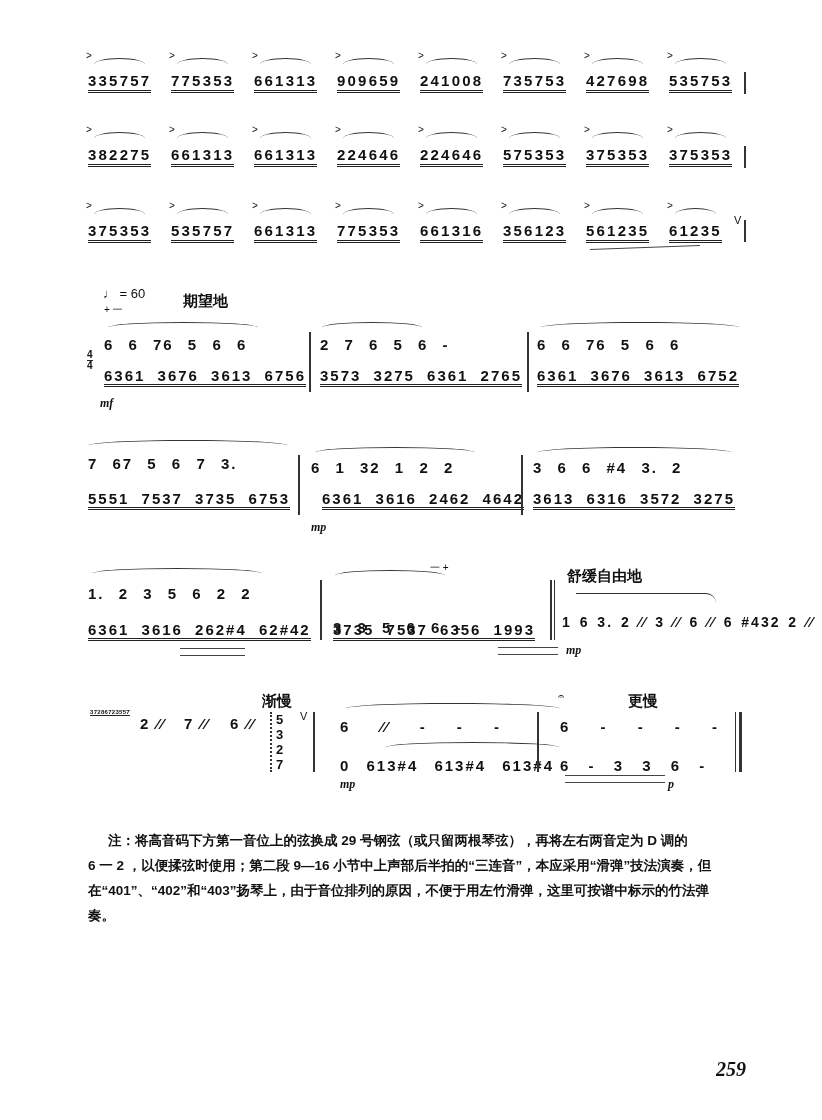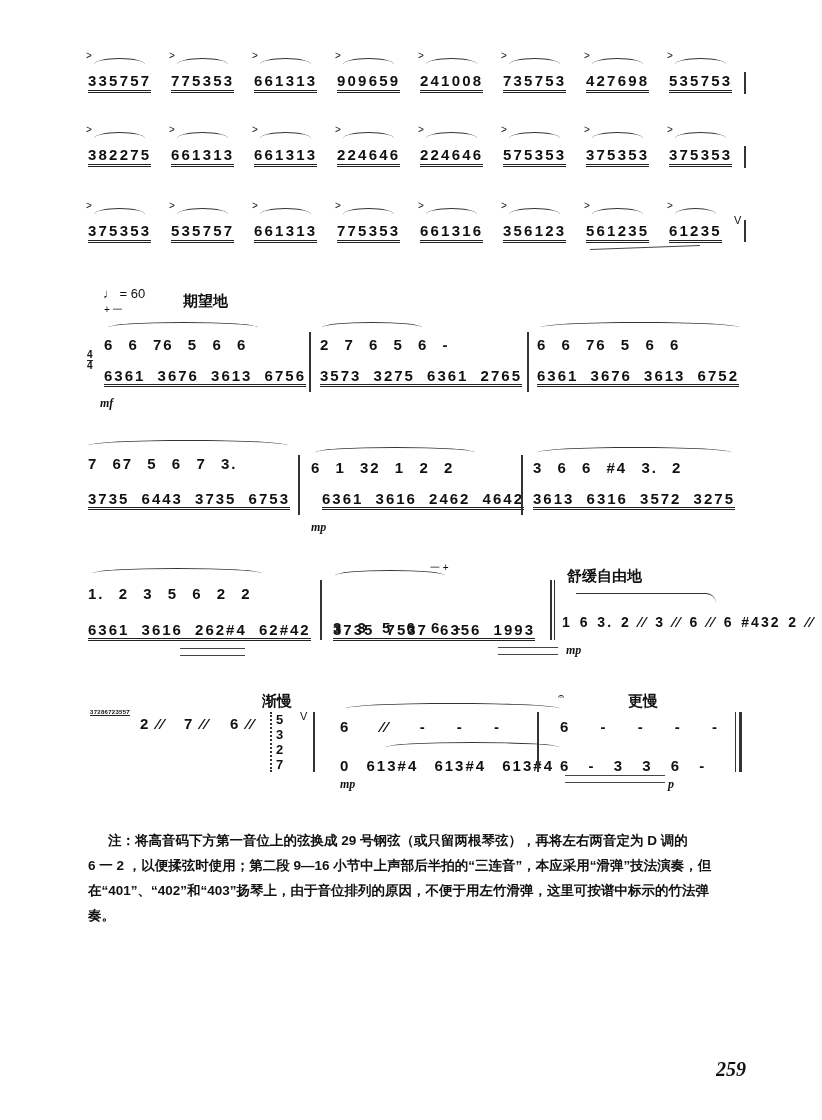--- a/index.html
+++ b/index.html
@@ -181,21 +181,21 @@
     <div class="bar" style="left:527px;top:332px;height:60px"></div>
 
     <div class="slur" style="left:540px;top:322px;width:200px"></div>
     <span class="mtxt" style="left:537px;top:336px;word-spacing:8px">6 6   76 5 6   6</span>
     <span class="mtxt dul" style="left:537px;top:367px;word-spacing:6px">6361 3676 3613 6752</span>
   </div>
 
   <div>
     <div class="slur" style="left:88px;top:440px;width:200px"></div>
     <span class="mtxt" style="left:88px;top:455px;word-spacing:8px">7 67 5 6  7  3.</span>
-    <span class="mtxt dul" style="left:88px;top:490px;word-spacing:6px">3735 6443 3735 6753</span>
+    <span class="mtxt dul" style="left:88px;top:490px;word-spacing:6px">5551 7537 3735 6753</span>
     <div class="bar" style="left:298px;top:455px;height:60px"></div>
 
     <div class="slur" style="left:315px;top:447px;width:160px"></div>
     <span class="mtxt" style="left:311px;top:459px;word-spacing:8px">6 1   32 1 2   2</span>
     <span class="mtxt dul" style="left:322px;top:490px;word-spacing:6px">6361 3616 2462 4642</span>
     <span class="dyn" style="left:311px;top:520px">mp</span>
     <div class="bar" style="left:521px;top:455px;height:60px"></div>
 
     <div class="slur" style="left:537px;top:447px;width:195px"></div>
     <span class="mtxt" style="left:533px;top:459px;word-spacing:8px">3 6  6 #4  3.    2</span>

